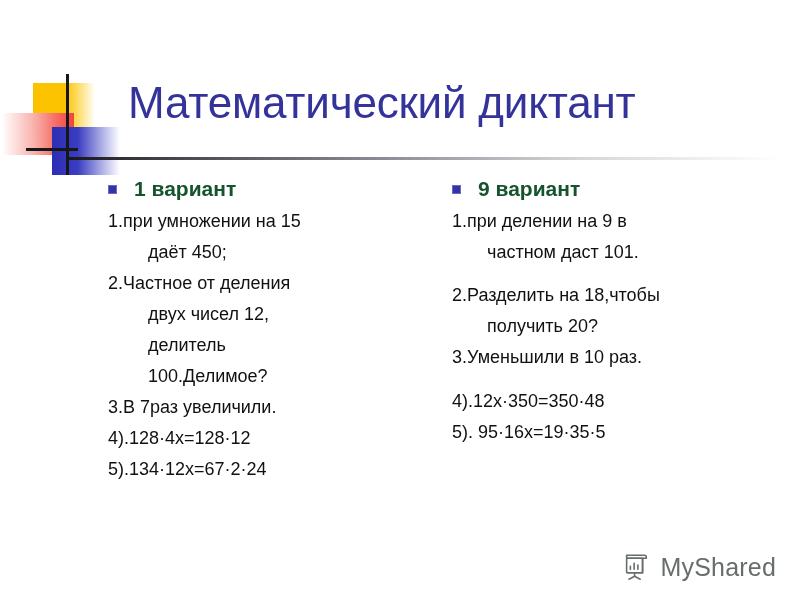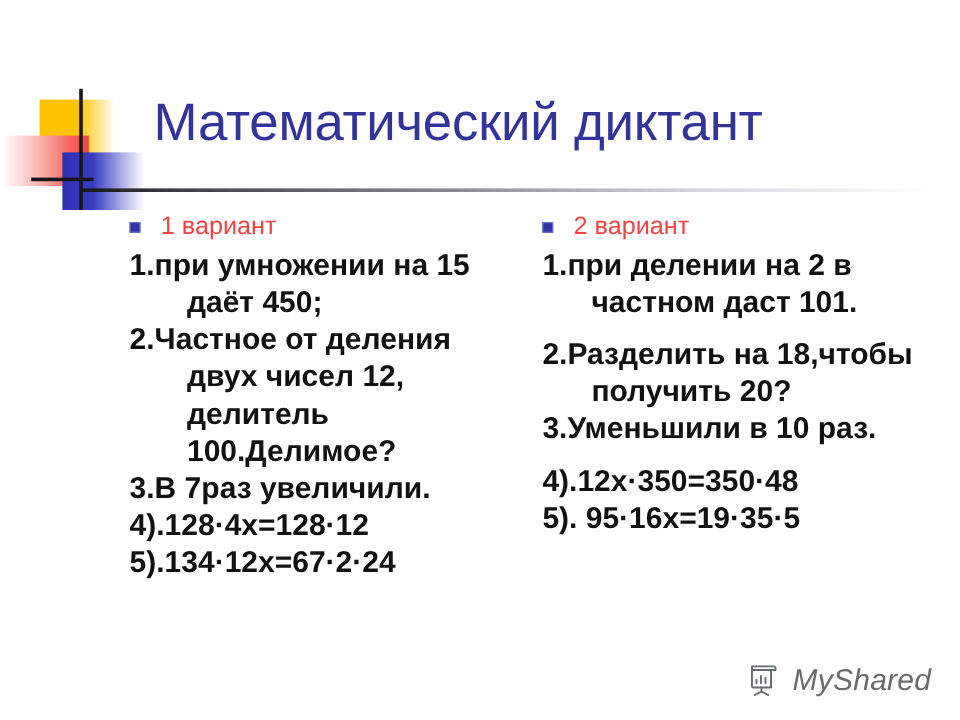--- a/index.html
+++ b/index.html
@@ -134,51 +134,49 @@
   .variant-bullet {
     width: 9px;
     height: 9px;
     background: #3333a8;
     border: 1px solid #6b6bc4;
     box-sizing: border-box;
     flex: 0 0 auto;
     margin-right: 17px;
   }
   .variant-label {
-    color: #ef4444;
+    color: #14532d;
     font-size: 21px;
     line-height: 24px;
-    font-weight: 400;
+    font-weight: 700;
     white-space: nowrap;
   }
 
   
   .items { margin: 0; }
   .item {
-    font-size: 25px;
+    font-size: 18px;
     line-height: 31px;
     color: #111111;
     white-space: pre-wrap;
     padding-left: 20px;
     text-indent: -20px;
-    font-weight: bold;
   }
   .item.gap-before { margin-top: 12px; }
   .item.gap-before-sm { margin-top: 13px; }
 
   
   .watermark {
     position: absolute;
     right: 24px;
     bottom: 18px;
     display: flex;
     align-items: center;
     gap: 9px;
     opacity: 0.92;
-    font-style: italic;
   }
   .watermark-icon {
     width: 30px;
     height: 30px;
     display: block;
   }
   .watermark-text {
     font-size: 25px;
     line-height: 28px;
     color: #5a6160;
@@ -222,24 +220,24 @@
     100.Делимое?</div>
         <div class="item">3.В 7раз увеличили.</div>
         <div class="item">4).128·4х=128·12</div>
         <div class="item">5).134·12х=67·2·24</div>
       </div>
     </div>
 
     <div class="col col-right">
       <div class="variant">
         <span class="variant-bullet"></span>
-        <span class="variant-label">2 вариант</span>
+        <span class="variant-label">9 вариант</span>
       </div>
       <div class="items">
-        <div class="item">1.при делении на 2 в
+        <div class="item">1.при делении на 9 в
    частном даст 101.</div>
         <div class="item gap-before">2.Разделить на 18,чтобы
    получить 20?</div>
         <div class="item">3.Уменьшили в 10 раз.</div>
         <div class="item gap-before-sm">4).12х·350=350·48</div>
         <div class="item">5). 95·16х=19·35·5</div>
       </div>
     </div>
 
   </div>

